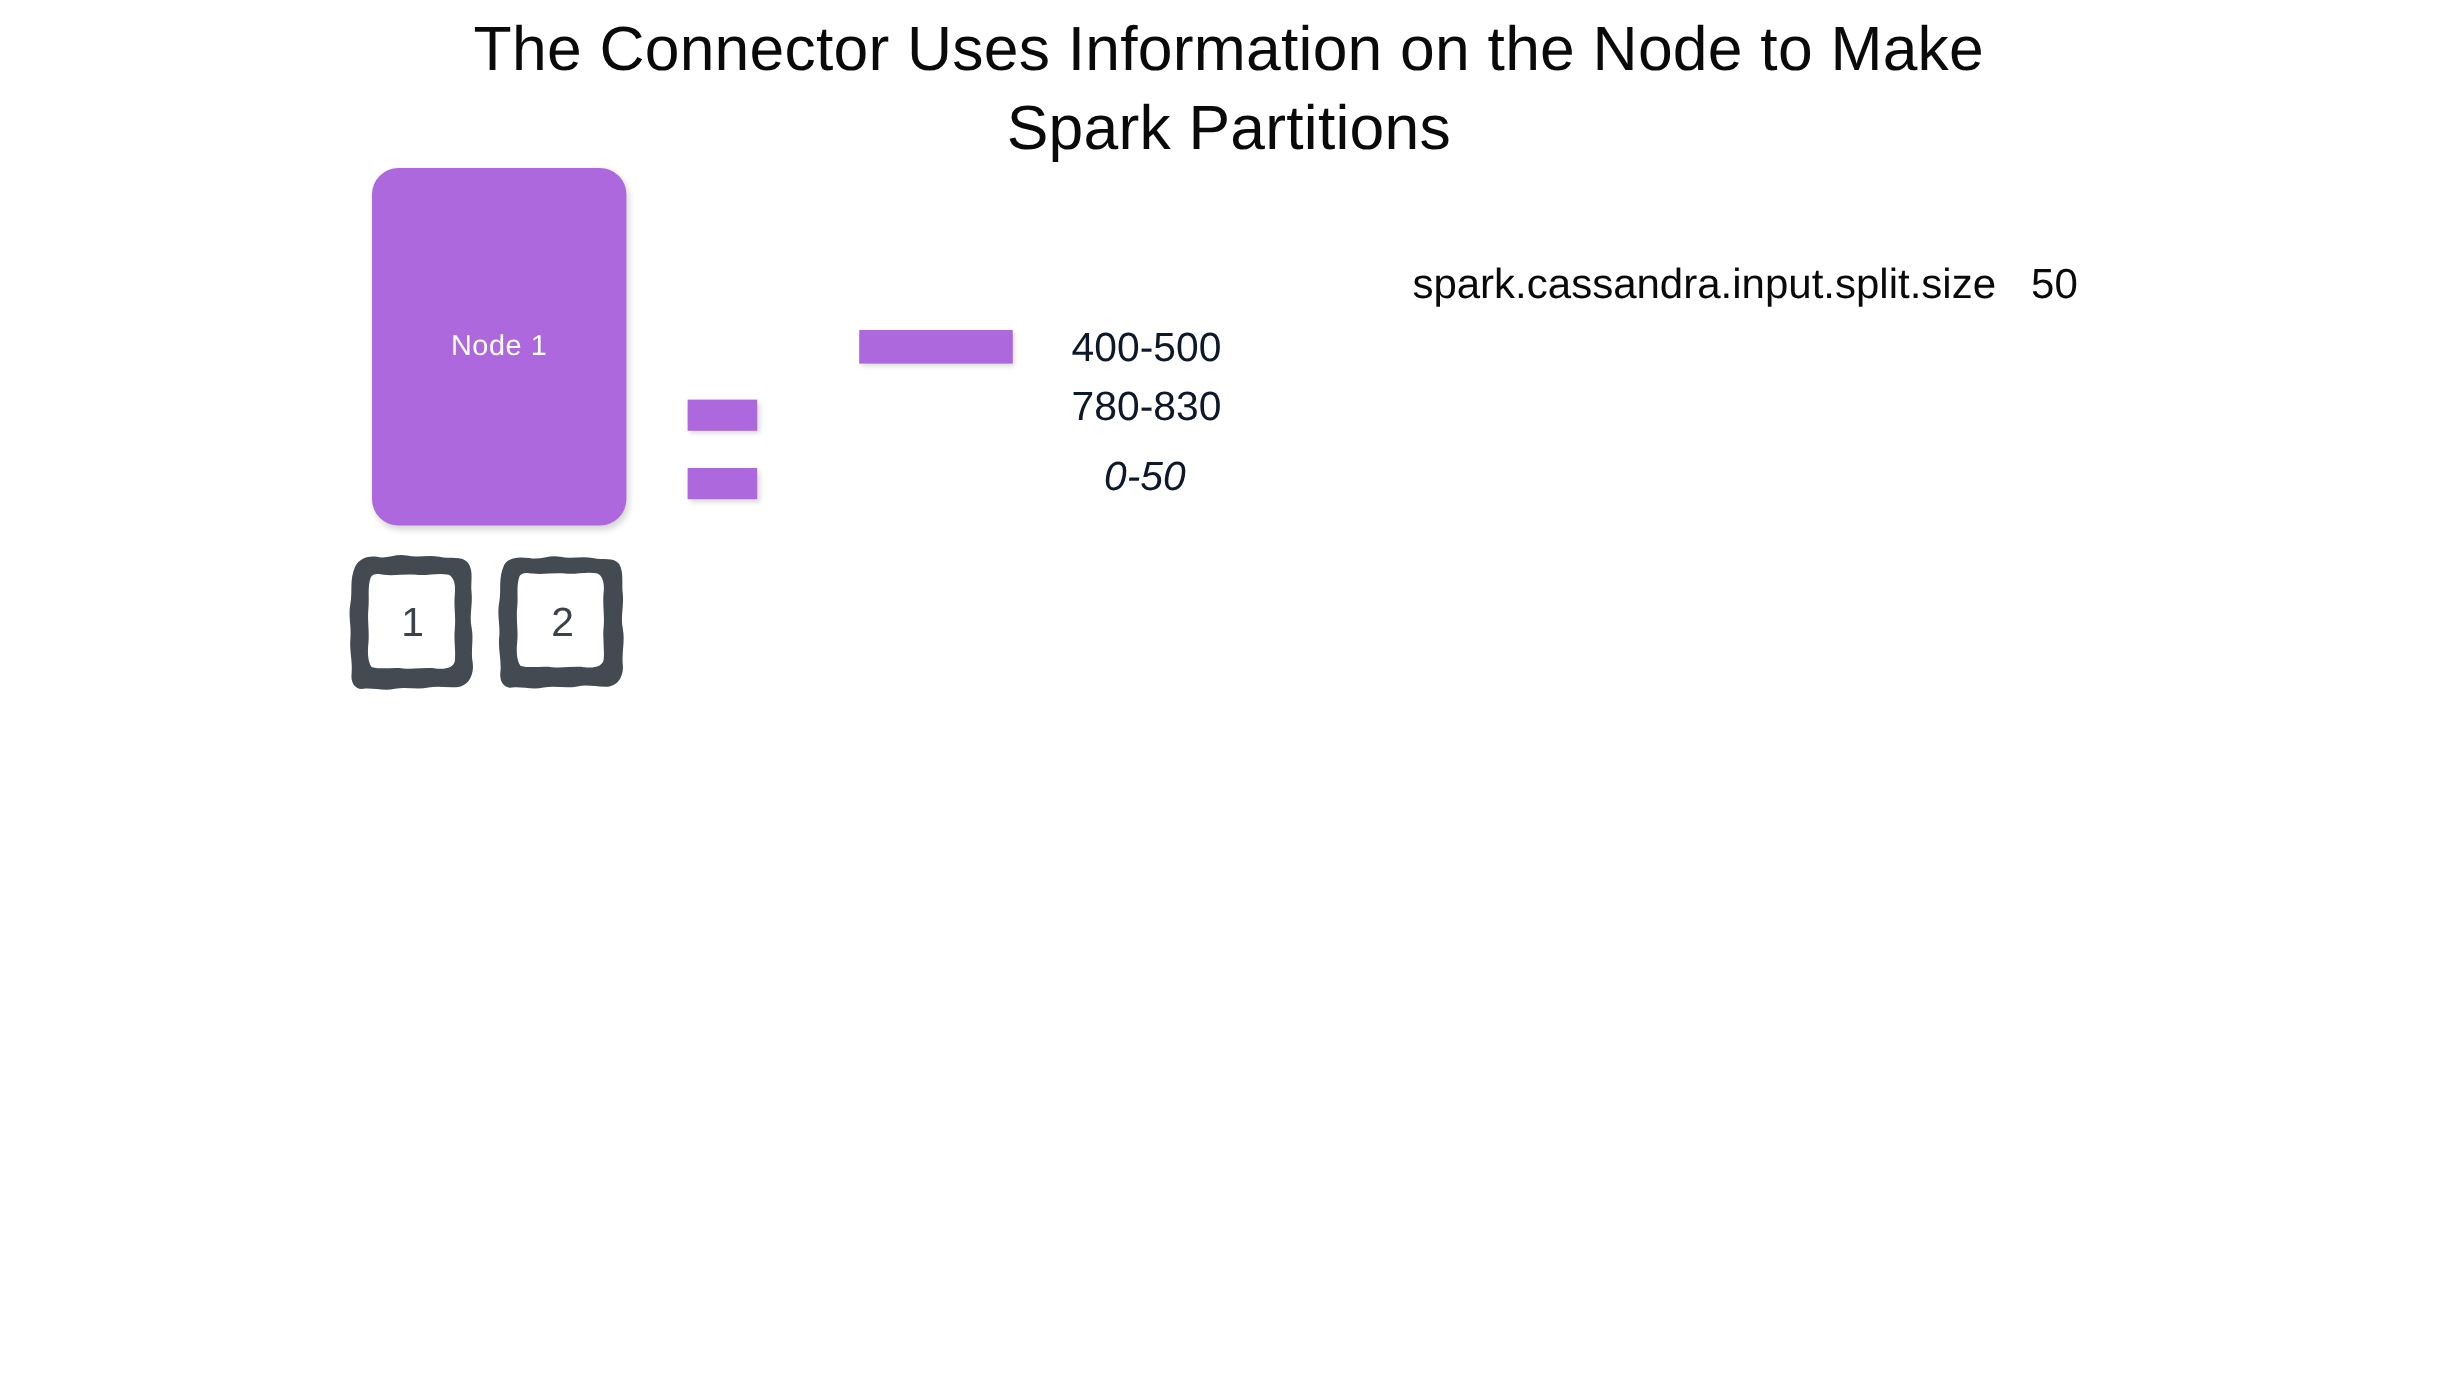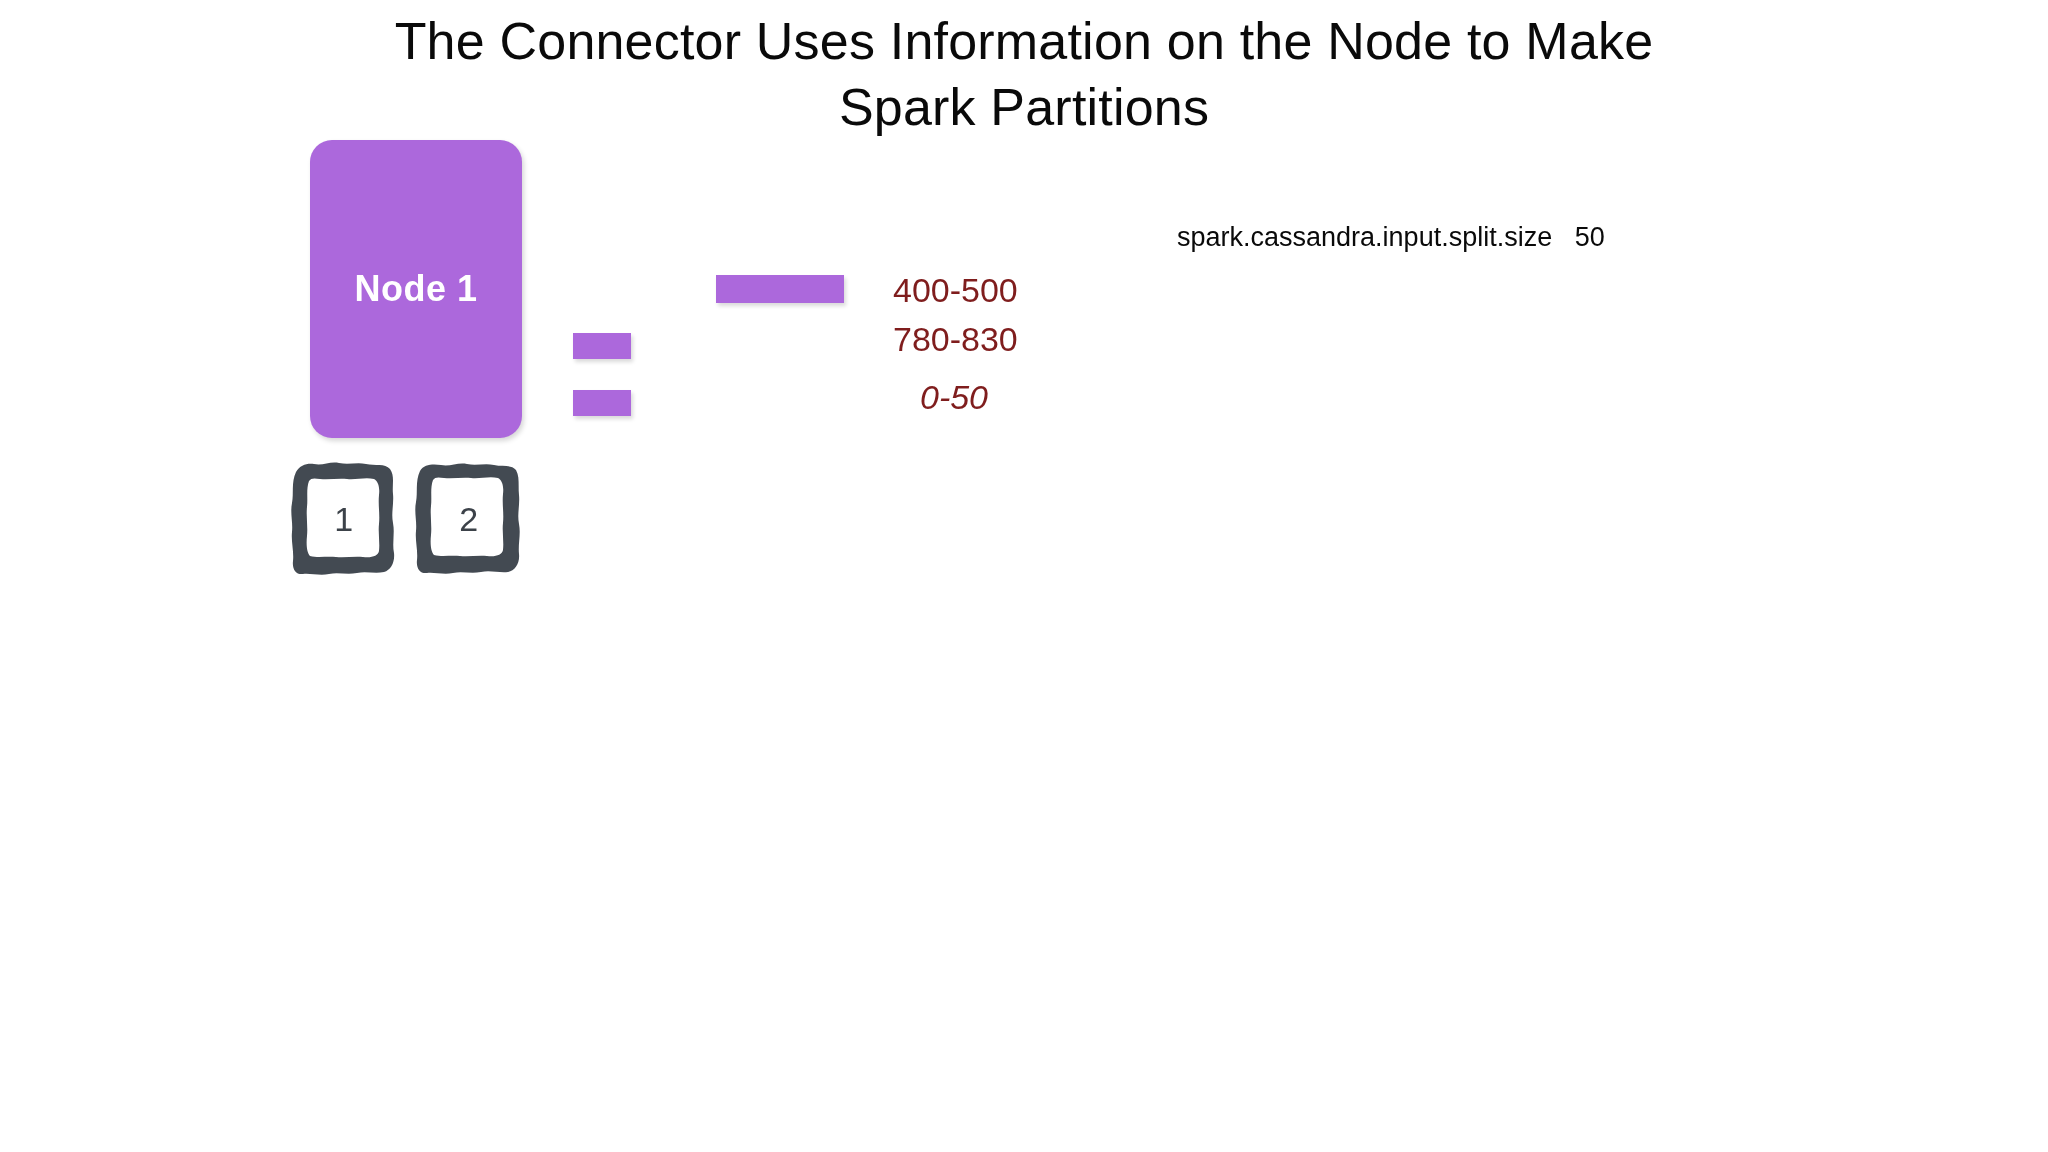--- a/index.html
+++ b/index.html
@@ -50,41 +50,41 @@
     height: 298px;
     background: #ac68dc;
     border-radius: 22px;
     box-shadow: 2px 3px 5px rgba(0,0,0,0.16);
     display: flex;
     align-items: center;
     justify-content: center;
   }
   .node-box-label {
     color: #ffffff;
-    font-size: 36px;
+    font-size: 24px;
     line-height: 40px;
-    font-weight: 700;
+    font-weight: 400;
     letter-spacing: 0.5px;
   }
 
   
   .range-bar {
     position: absolute;
     background: #ac68dc;
     box-shadow: 2px 3px 4px rgba(0,0,0,0.15);
   }
   .range-bar.b0 { left: 716px; top: 275px; width: 128px; height: 28px; }
   .range-bar.b1 { left: 573px; top: 333px; width: 58px;  height: 26px; }
   .range-bar.b2 { left: 573px; top: 390px; width: 58px;  height: 26px; }
 
   .range-label {
     position: absolute;
     font-size: 34px;
     line-height: 38px;
-    color: #7f1d1d;
+    color: #0f172a;
     white-space: nowrap;
   }
   .range-label.l0 { left: 893px; top: 271px; }
   .range-label.l1 { left: 893px; top: 320px; }
   .range-label.l2 { left: 893px; top: 378px; width: 122px; text-align: center; font-style: italic; }
 
   
   .sketch-square {
     position: absolute;
     width: 114px;
@@ -108,21 +108,21 @@
     justify-content: center;
     font-size: 34px;
     line-height: 36px;
     color: #3c4249;
     letter-spacing: 0.5px;
   }
 
   
   .note {
     position: absolute;
-    font-size: 27px;
+    font-size: 35px;
     line-height: 36px;
     color: #0a0a0a;
     white-space: pre;
   }
   .note.n0 { left: 1177px; top: 219px; }
   .note.n1 { left: 1263px; top: 278px; }
 </style>
 </head>
 <body>
 

